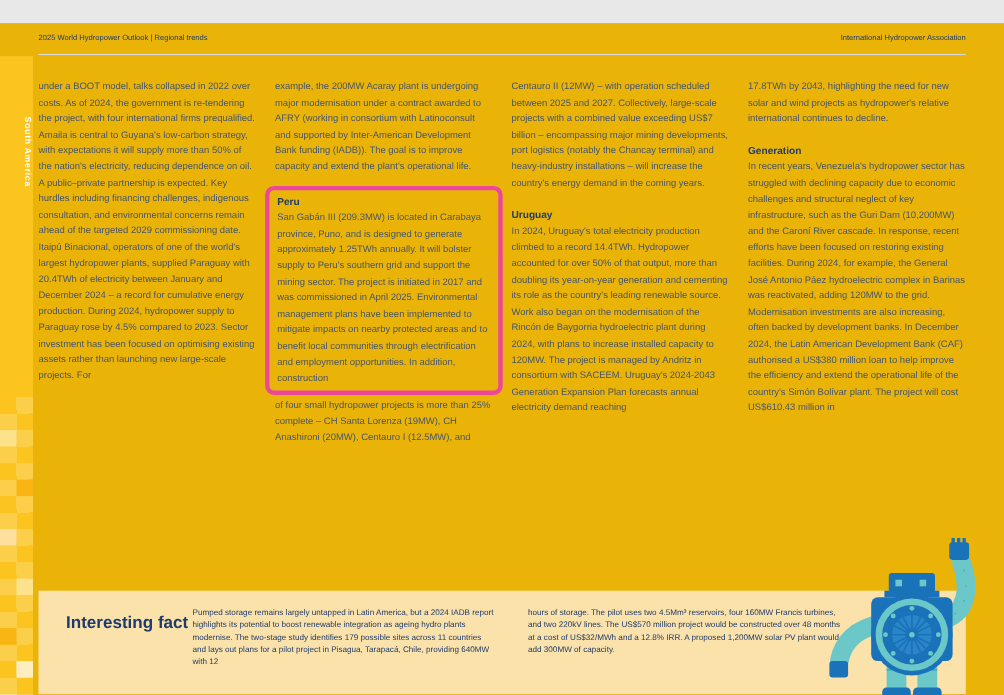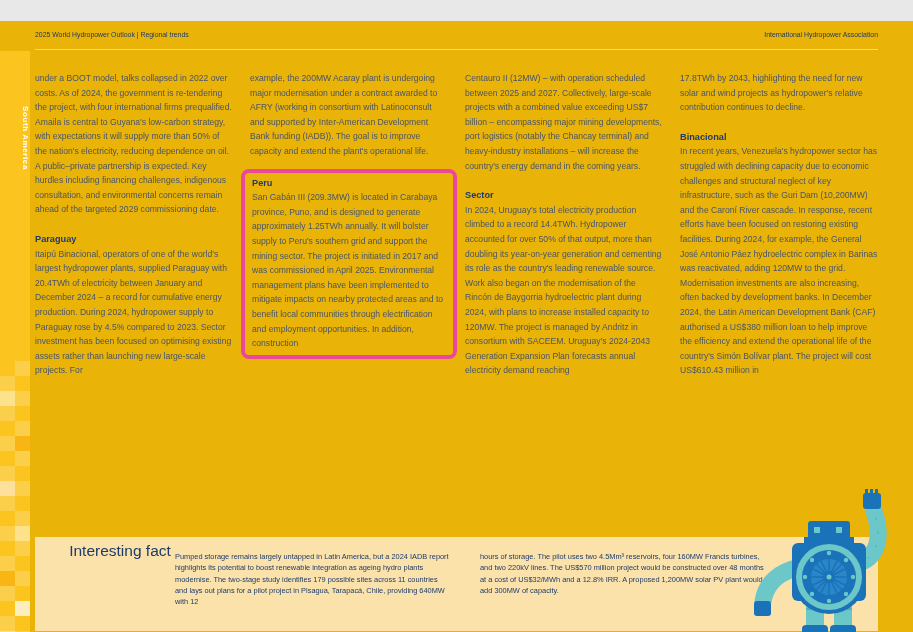--- a/index.html
+++ b/index.html
@@ -23,22 +23,22 @@
   
   .cols{position:absolute;left:35px;top:50px;width:843px;display:flex;gap:17px;}
   .col{width:198px;flex:0 0 198px;color:#475569;font-size:8.6px;line-height:14.6px;}
   .col p{margin:0;}
   .col h3{margin:15px 0 0 0;font-size:9.2px;line-height:14.6px;color:#1d3a6b;}
   .peru-box{border:4px solid #ec4899;border-radius:8px;margin:10px -9px 2px -9px;
             padding:3px 7px 4px 7px;}
   .peru-box h3{margin:0;}
   
   .fact{position:absolute;left:35px;top:516px;width:843px;height:94px;background:#fbe2ab;}
-  .fact-title{position:absolute;left:25px;top:4px;width:120px;font-size:15.5px;
-              line-height:19px;font-weight:normal;color:#1d3a6b;text-align:center;}
+  .fact-title{position:absolute;left:25px;top:20px;width:120px;font-size:15.5px;
+              line-height:19px;font-weight:bold;color:#1d3a6b;}
   .fact-col{position:absolute;top:14px;font-size:7.4px;line-height:11.3px;
             font-weight:normal;color:#1d3a6b;}
   .fact-col1{left:140px;width:275px;}
   .fact-col2{left:445px;width:290px;}
   
   .robot{position:absolute;left:750px;top:468px;width:160px;height:150px;}
   
   .ftr{position:absolute;top:614px;font-size:6.9px;color:#1d3a6b;}
   .ftr-left{left:35px;}
   .ftr-right{right:35px;}
@@ -60,38 +60,38 @@
     <div class="mos" style="left:15px;top:475px;background:#fde28c;"></div>
     <div class="mos" style="left:0;top:520px;background:#f9b514;"></div>
     <div class="mos" style="left:15px;top:550px;background:#fdeec0;"></div>
     <div class="mos" style="left:0;top:580px;background:#fde28c;"></div>
     <div class="tab-label">South America</div>
   </div>
 
   <div class="cols">
     <div class="col">
       <p>under a BOOT model, talks collapsed in 2022 over costs. As of 2024, the government is re-tendering the project, with four international firms prequalified. Amaila is central to Guyana's low-carbon strategy, with expectations it will supply more than 50% of the nation's electricity, reducing dependence on oil. A public–private partnership is expected. Key hurdles including financing challenges, indigenous consultation, and environmental concerns remain ahead of the targeted 2029 commissioning date.</p>
-      <h3>Paraguay</h3>
       <p>Itaipú Binacional, operators of one of the world's largest hydropower plants, supplied Paraguay with 20.4TWh of electricity between January and December 2024 – a record for cumulative energy production. During 2024, hydropower supply to Paraguay rose by 4.5% compared to 2023. Sector investment has been focused on optimising existing assets rather than launching new large-scale projects. For</p>
     </div>
     <div class="col">
       <p>example, the 200MW Acaray plant is undergoing major modernisation under a contract awarded to AFRY (working in consortium with Latinoconsult and supported by Inter-American Development Bank funding (IADB)). The goal is to improve capacity and extend the plant's operational life.</p>
       <div class="peru-box">
         <h3>Peru</h3>
         <p>San Gabán III (209.3MW) is located in Carabaya province, Puno, and is designed to generate approximately 1.25TWh annually. It will bolster supply to Peru's southern grid and support the mining sector. The project is initiated in 2017 and was commissioned in April 2025. Environmental management plans have been implemented to mitigate impacts on nearby protected areas and to benefit local communities through electrification and employment opportunities. In addition, construction</p>
       </div>
+      <p>of four small hydropower projects is more than 25% complete – CH Santa Lorenza (19MW), CH Anashironi (20MW), Centauro I (12.5MW), and</p>
     </div>
     <div class="col">
       <p>Centauro II (12MW) – with operation scheduled between 2025 and 2027. Collectively, large-scale projects with a combined value exceeding US$7 billion – encompassing major mining developments, port logistics (notably the Chancay terminal) and heavy-industry installations – will increase the country's energy demand in the coming years.</p>
-      <h3>Sector</h3>
+      <h3>Uruguay</h3>
       <p>In 2024, Uruguay's total electricity production climbed to a record 14.4TWh. Hydropower accounted for over 50% of that output, more than doubling its year-on-year generation and cementing its role as the country's leading renewable source. Work also began on the modernisation of the Rincón de Baygorria hydroelectric plant during 2024, with plans to increase installed capacity to 120MW. The project is managed by Andritz in consortium with SACEEM. Uruguay's 2024-2043 Generation Expansion Plan forecasts annual electricity demand reaching</p>
     </div>
     <div class="col">
-      <p>17.8TWh by 2043, highlighting the need for new solar and wind projects as hydropower's relative contribution continues to decline.</p>
-      <h3>Binacional</h3>
+      <p>17.8TWh by 2043, highlighting the need for new solar and wind projects as hydropower's relative international continues to decline.</p>
+      <h3>Generation</h3>
       <p>In recent years, Venezuela's hydropower sector has struggled with declining capacity due to economic challenges and structural neglect of key infrastructure, such as the Guri Dam (10,200MW) and the Caroní River cascade. In response, recent efforts have been focused on restoring existing facilities. During 2024, for example, the General José Antonio Páez hydroelectric complex in Barinas was reactivated, adding 120MW to the grid. Modernisation investments are also increasing, often backed by development banks. In December 2024, the Latin American Development Bank (CAF) authorised a US$380 million loan to help improve the efficiency and extend the operational life of the country's Simón Bolívar plant. The project will cost US$610.43 million in</p>
     </div>
   </div>
 
   <div class="fact">
     <div class="fact-title">Interesting fact</div>
     <div class="fact-col fact-col1">Pumped storage remains largely untapped in Latin America, but a 2024 IADB report highlights its potential to boost renewable integration as ageing hydro plants modernise. The two-stage study identifies 179 possible sites across 11 countries and lays out plans for a pilot project in Pisagua, Tarapacá, Chile, providing 640MW with 12</div>
     <div class="fact-col fact-col2">hours of storage. The pilot uses two 4.5Mm³ reservoirs, four 160MW Francis turbines, and two 220kV lines. The US$570 million project would be constructed over 48 months at a cost of US$32/MWh and a 12.8% IRR. A proposed 1,200MW solar PV plant would add 300MW of capacity.</div>
   </div>
 

